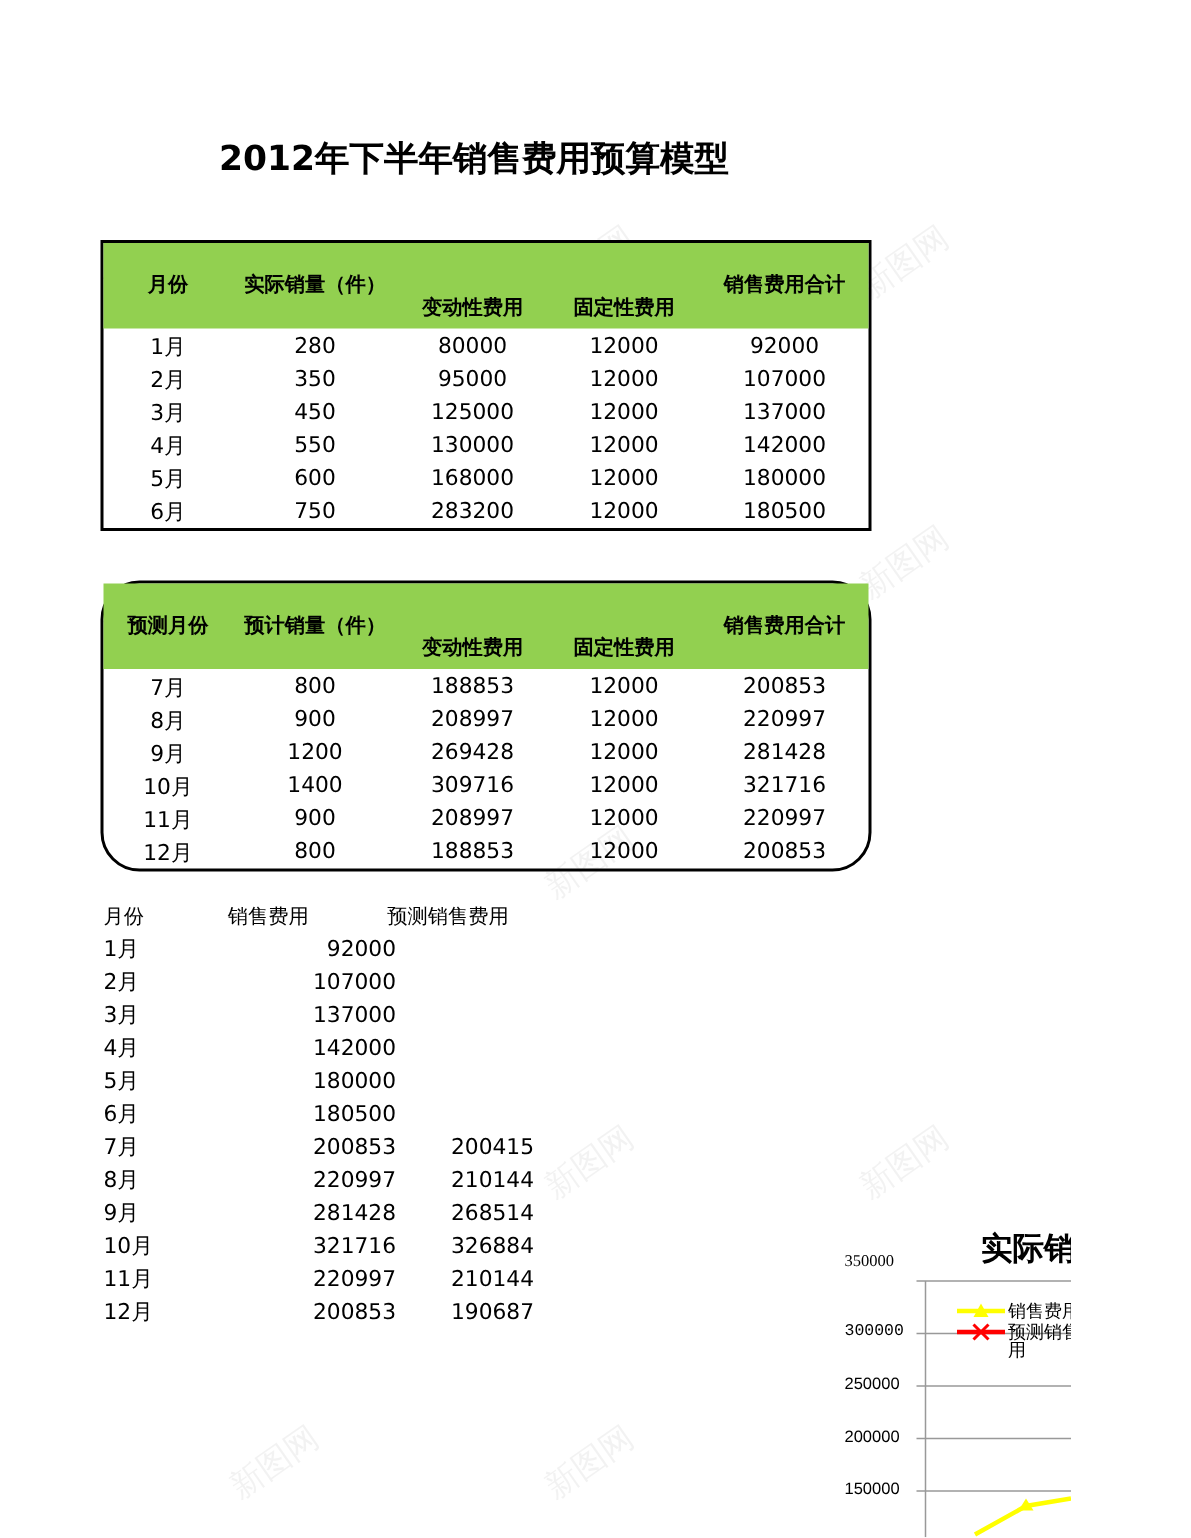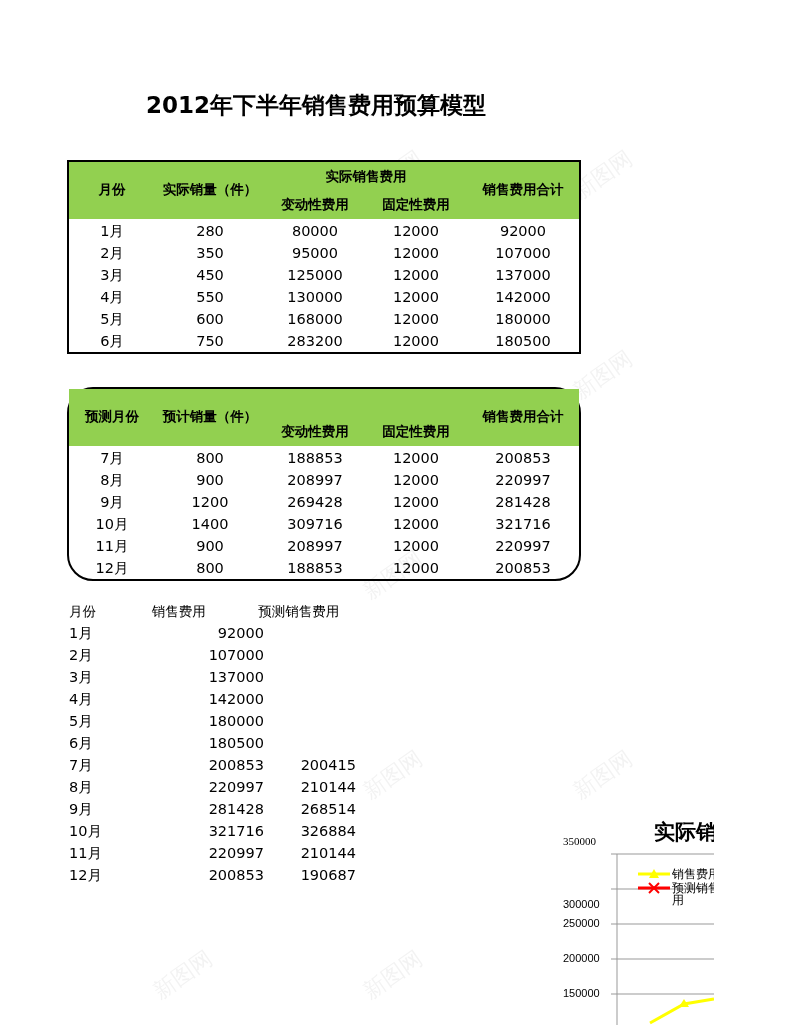--- a/index.html
+++ b/index.html
@@ -53,21 +53,20 @@
 <div class="watermark" style="left:150px;top:960px;">新图网</div>
 <div class="watermark" style="left:360px;top:960px;">新图网</div>
 
 <div class="title">2012年下半年销售费用预算模型</div>
 
 <div class="section-label" style="top:156px;margin-top:16px;">上半年实际销量和销售费用</div>
 <div class="tbl" style="top:160px;">
   <div class="tbl-head">
     <div class="h" style="left:0;width:86px;top:19px;">月份</div>
     <div class="h" style="left:86px;width:110px;top:19px;">实际销量（件）</div>
-    <div class="h" style="left:196px;width:202px;top:6px;">实际销售费用</div>
     <div class="h" style="left:196px;width:100px;top:34px;">变动性费用</div>
     <div class="h" style="left:296px;width:102px;top:34px;">固定性费用</div>
     <div class="h" style="left:398px;width:112px;top:19px;">销售费用合计</div>
   </div>
   <div class="tbl-body">
     <div class="tbl-row">
       <div class="c c0">1月</div>
       <div class="c c1">280</div>
       <div class="c c2">80000</div>
       <div class="c c3">12000</div>
@@ -242,21 +241,21 @@
     <line x1="58" y1="77" x2="161" y2="77" stroke="#999" stroke-width="1"></line>
     <line x1="58" y1="112" x2="161" y2="112" stroke="#999" stroke-width="1"></line>
     <line x1="58" y1="147" x2="161" y2="147" stroke="#999" stroke-width="1"></line>
     <line x1="58" y1="182" x2="161" y2="182" stroke="#999" stroke-width="1"></line>
     <line x1="64" y1="42" x2="64" y2="213" stroke="#999" stroke-width="1"></line>
 
     <polyline points="97,211 131,192 161,187" fill="none" stroke="#ffff00" stroke-width="3"></polyline>
     <polygon points="131,187 126,195 136,195" fill="#ffff00"></polygon>
   </svg>
   <div class="ytick" style="top:23px;font-family:Liberation Serif, serif;">350000</div>
-  <div class="ytick" style="top:86px;">300000</div>
+  <div class="ytick" style="top:70px;font-family:Liberation Mono, monospace;">300000</div>
   <div class="ytick" style="top:105px;">250000</div>
   <div class="ytick" style="top:140px;">200000</div>
   <div class="ytick" style="top:175px;">150000</div>
 
   <div class="legend">
     <div class="legend-item">
       <span class="legend-swatch">
         <svg width="32" height="12">
             <line x1="0" y1="6" x2="32" y2="6" stroke="#ffff00" stroke-width="3"></line>
             <polygon points="16,1 11,10 21,10" fill="#ffff00"></polygon>

